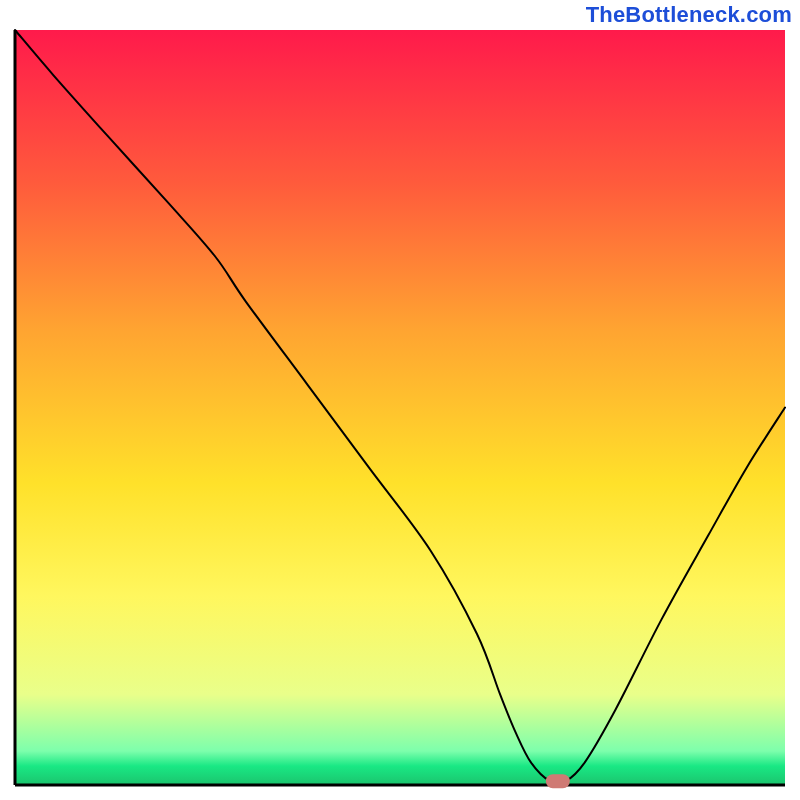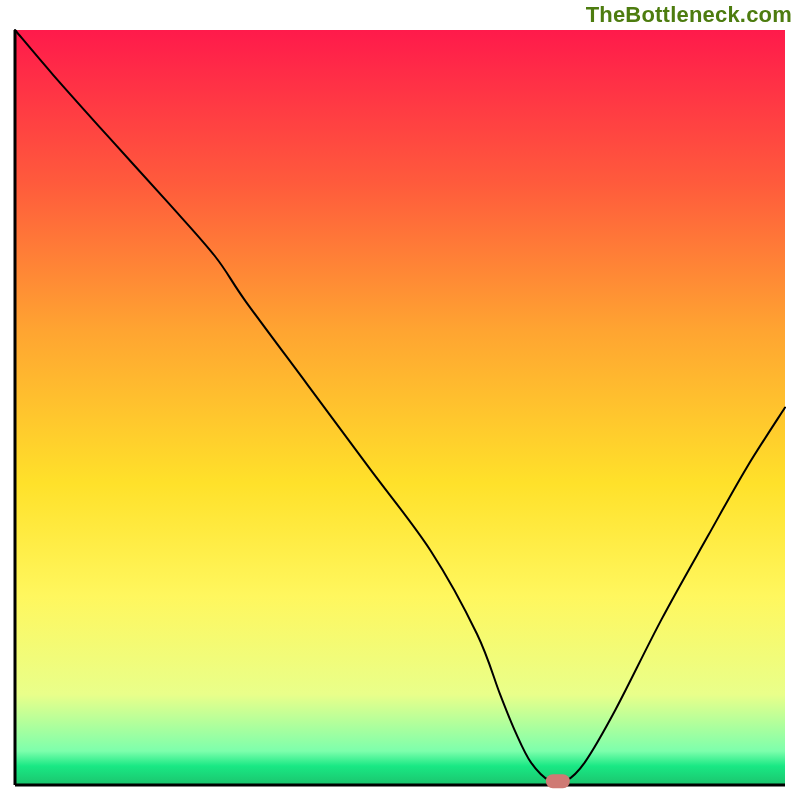--- a/index.html
+++ b/index.html
@@ -15,21 +15,21 @@
     position: relative;
     width: 800px;
     height: 800px;
   }
   .watermark {
     position: absolute;
     top: 2px;
     right: 8px;
     font-size: 22px;
     font-weight: 600;
-    color: #4d7c0f;
+    color: #1d4ed8;
     letter-spacing: 0.2px;
     z-index: 10;
     user-select: none;
   }
   svg {
     display: block;
   }
 </style>
 </head>
 <body>

